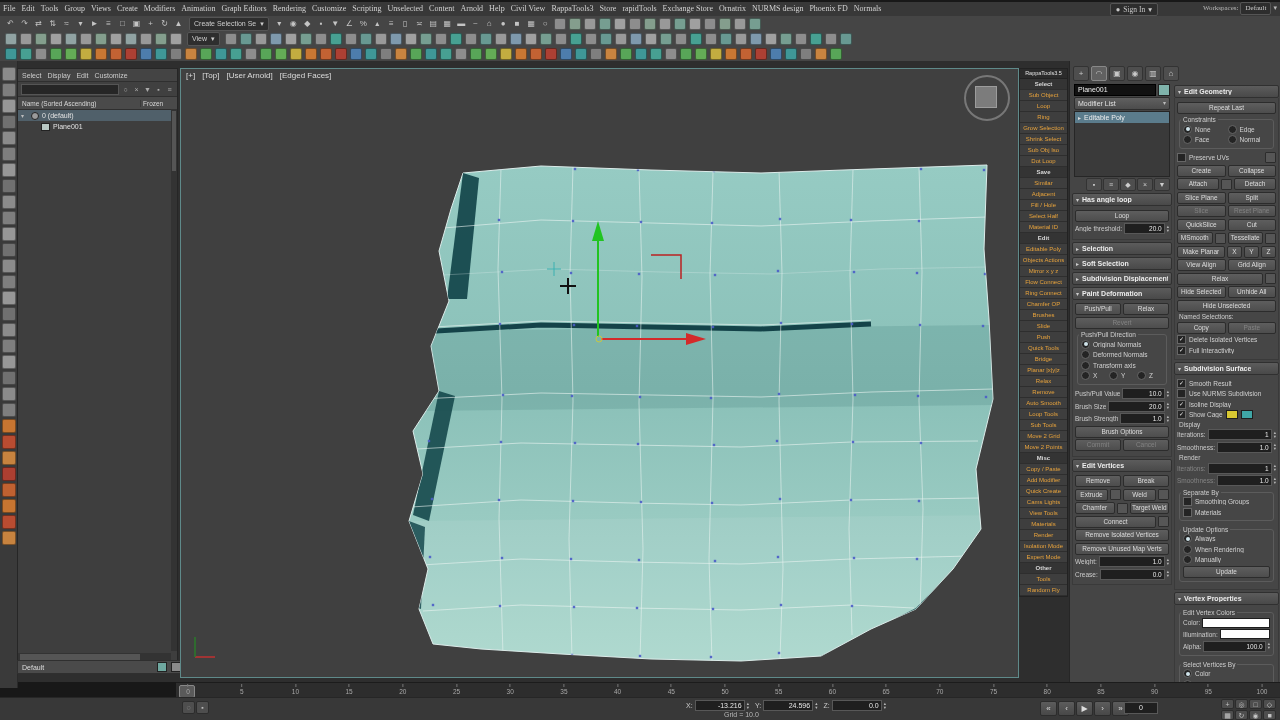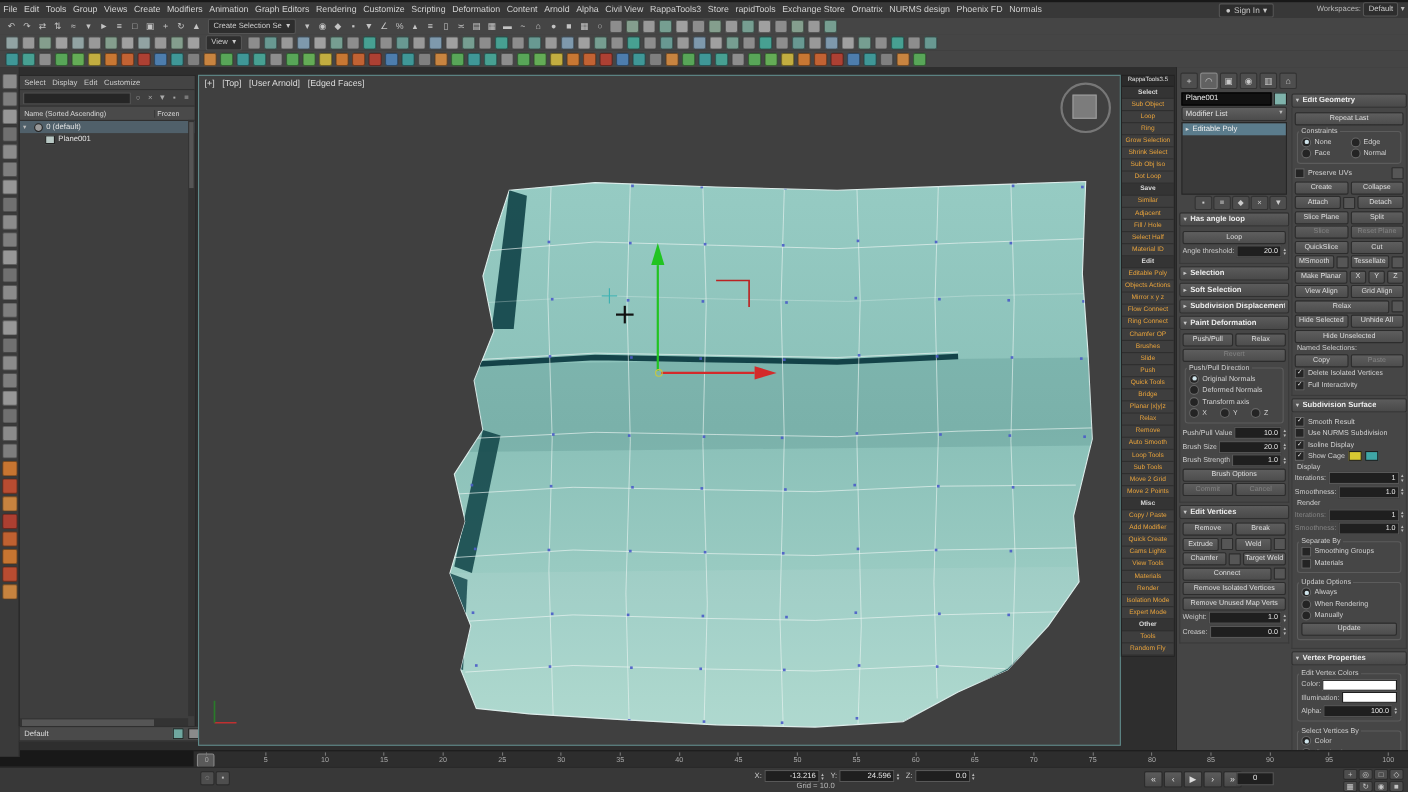--- a/index.html
+++ b/index.html
@@ -1,20 +1,20 @@
 <!DOCTYPE html>
 <html><head>
 <meta charset="utf-8">
 <style>
   html,body{margin:0;padding:0;background:#000;}
   .page{position:relative;width:1280px;height:720px;background:#181818;overflow:hidden;
         font-family:"Liberation Sans","DejaVu Sans",sans-serif;color:#ccc;}
 
   
-  .menubar{position:absolute;left:0;top:2px;right:0;height:14px;background:#383838;border-bottom:1px solid #2a2a2a;display:flex;align-items:center;}
+  .menubar{position:absolute;left:0;top:2px;right:0;height:14px;background:#383838;border-bottom:1px solid #2a2a2a;display:flex;align-items:center;font-family:Liberation Serif, serif;}
   .menu-items{display:flex;height:14px;align-items:center;}
   .menu-item{font-size:8px;color:#d2d2d2;padding:0 3px;line-height:14px;white-space:nowrap;cursor:default;}
   .signin{position:absolute;right:122px;top:1px;height:11px;line-height:11px;background:#2d2d2d;border:1px solid #555;
           font-size:7.5px;color:#c8c8c8;padding:0 5px;border-radius:2px;display:flex;gap:3px;align-items:center;}
   .workspaces{position:absolute;right:3px;top:1px;height:11px;line-height:11px;font-size:7px;color:#b8b8b8;display:flex;gap:2px;align-items:center;}
   .ws-box{background:#2d2d2d;border:1px solid #555;padding:0 4px;border-radius:2px;color:#ccc;}
 
   
   .tbar{position:absolute;left:0;right:0;height:15px;background:#454545;border-bottom:1px solid #383838;display:flex;align-items:center;padding-left:4px;gap:1px;}
   .tbar.r1{top:16px;} .tbar.r2{top:31px;} .tbar.r3{top:46px;}
@@ -155,24 +155,24 @@
         <div class="menu-item">Tools</div>
         <div class="menu-item">Group</div>
         <div class="menu-item">Views</div>
         <div class="menu-item">Create</div>
         <div class="menu-item">Modifiers</div>
         <div class="menu-item">Animation</div>
         <div class="menu-item">Graph Editors</div>
         <div class="menu-item">Rendering</div>
         <div class="menu-item">Customize</div>
         <div class="menu-item">Scripting</div>
-        <div class="menu-item">Deformation</div>
+        <div class="menu-item">Unselected</div>
         <div class="menu-item">Content</div>
         <div class="menu-item">Arnold</div>
-        <div class="menu-item">Alpha</div>
+        <div class="menu-item">Help</div>
         <div class="menu-item">Civil View</div>
         <div class="menu-item">RappaTools3</div>
         <div class="menu-item">Store</div>
         <div class="menu-item">rapidTools</div>
         <div class="menu-item">Exchange Store</div>
         <div class="menu-item">Ornatrix</div>
         <div class="menu-item">NURMS design</div>
         <div class="menu-item">Phoenix FD</div>
         <div class="menu-item">Normals</div>
       </div>

